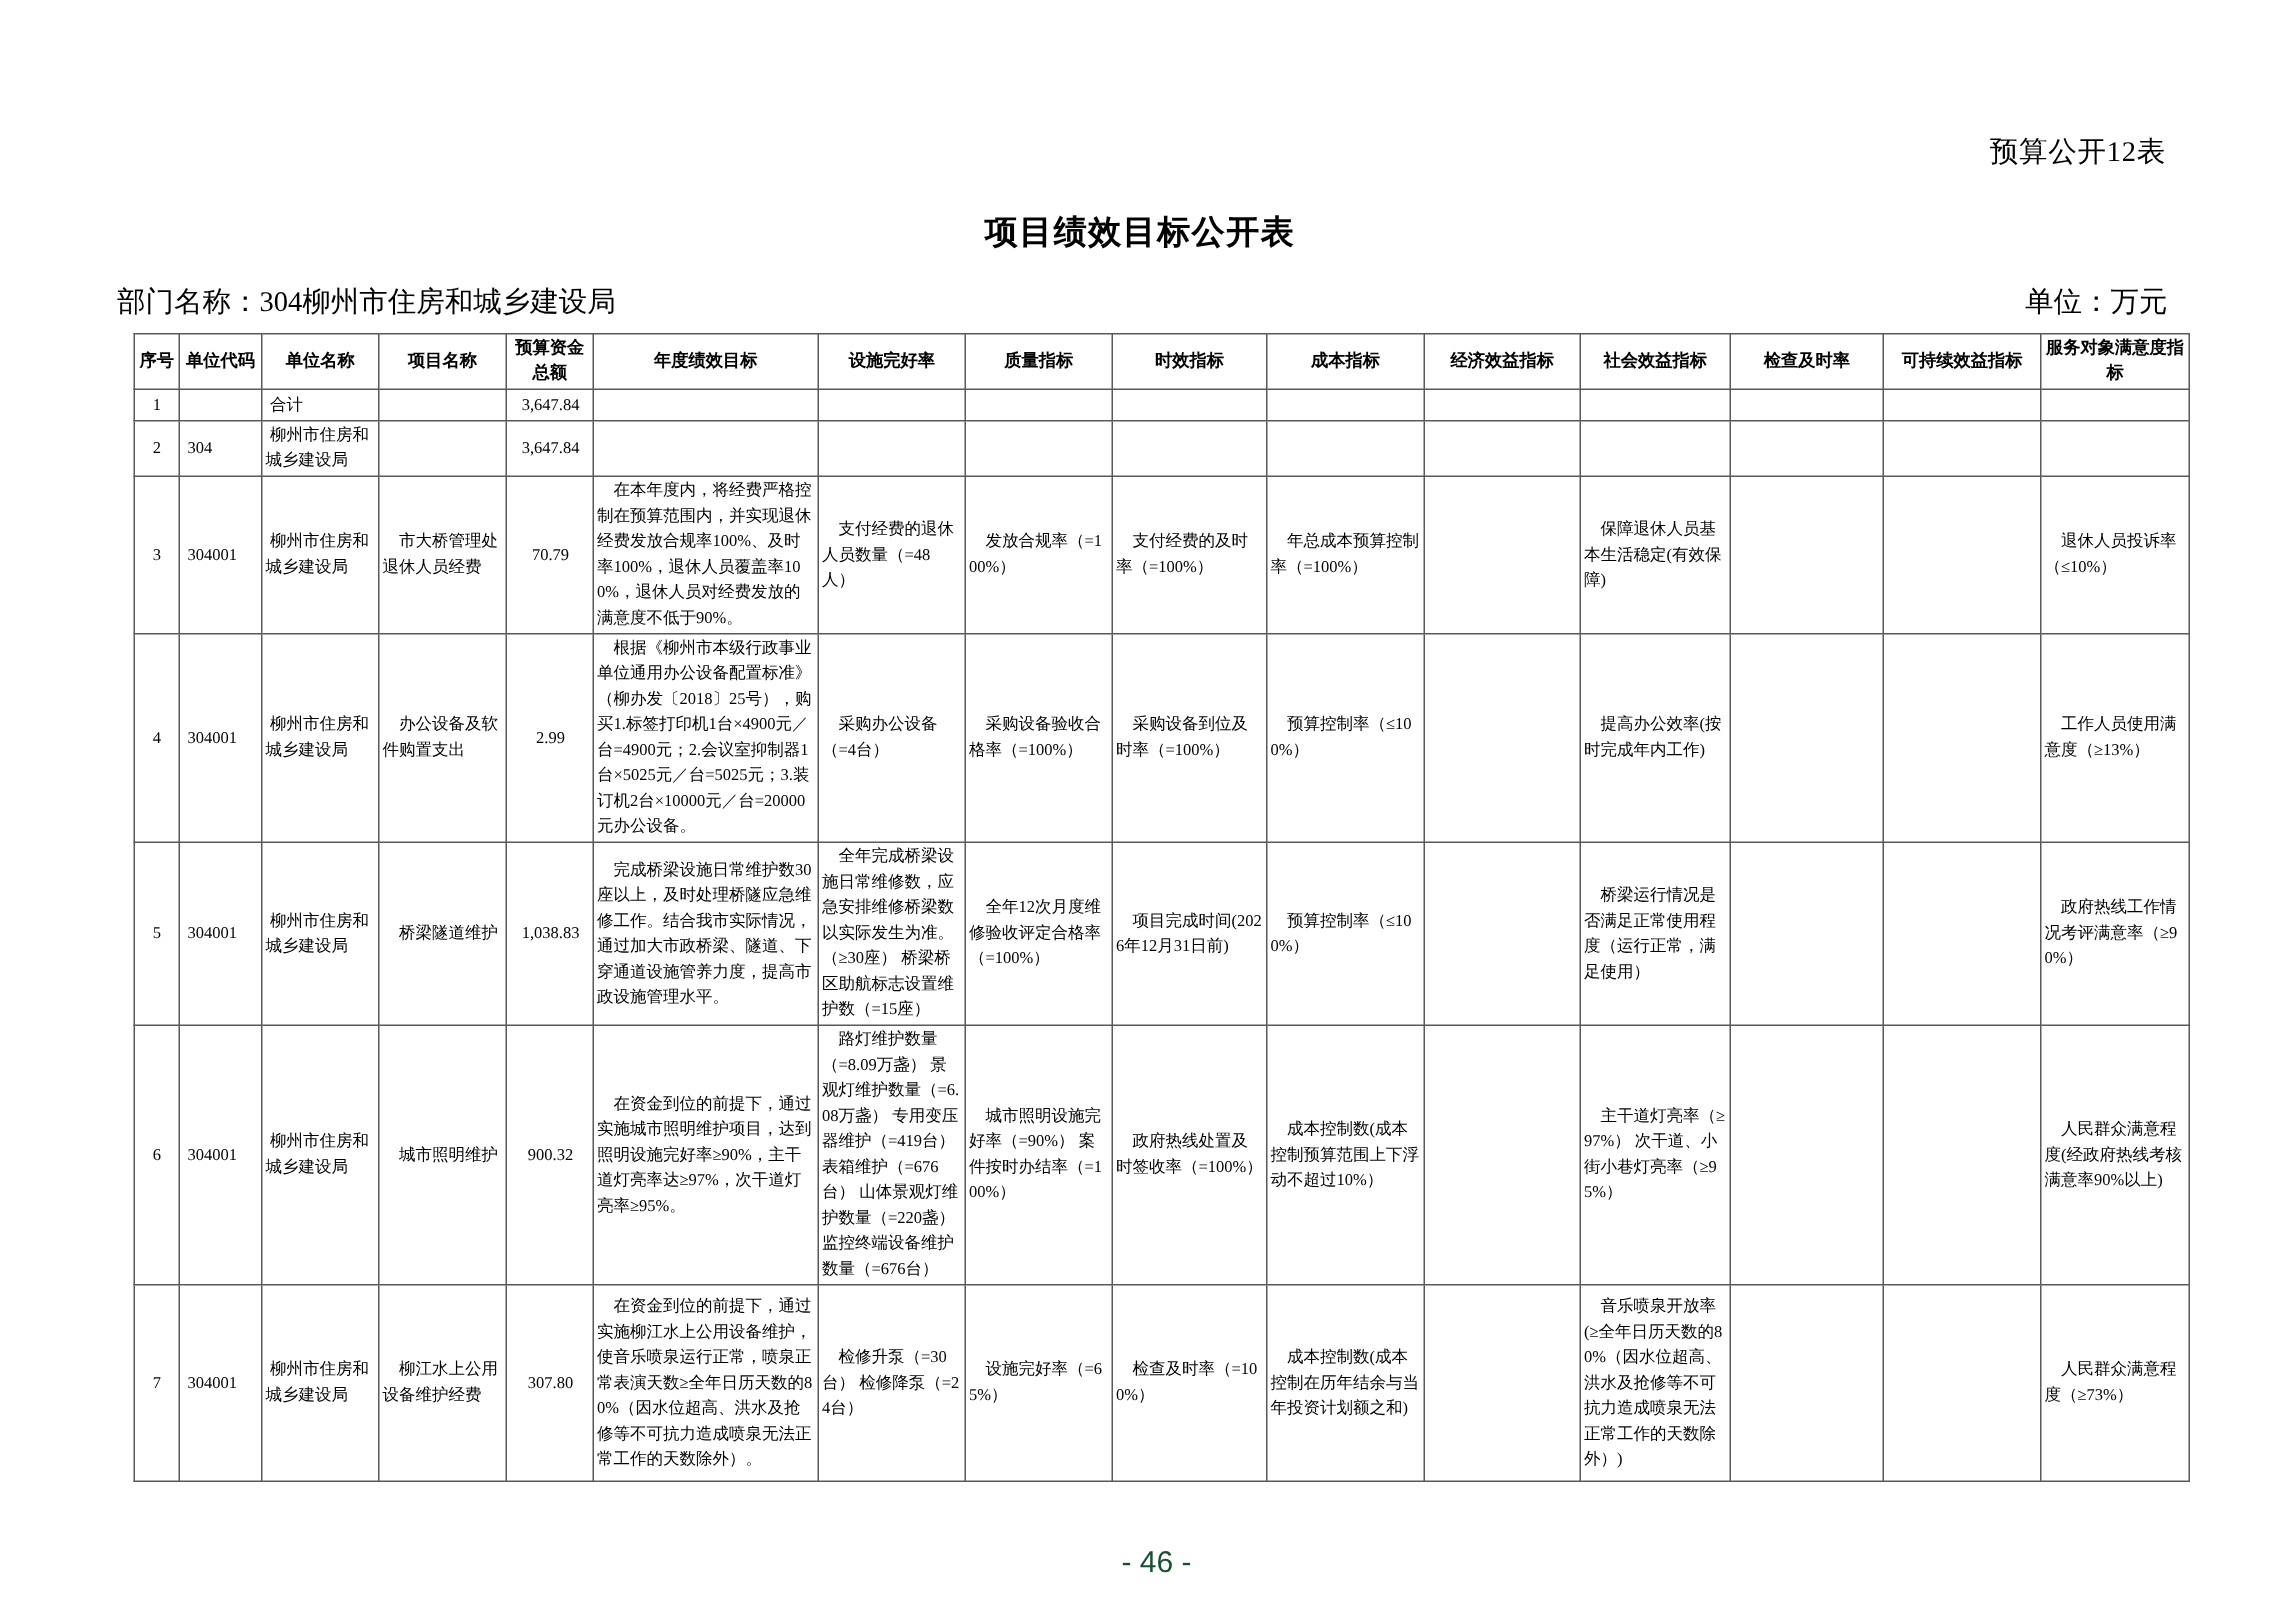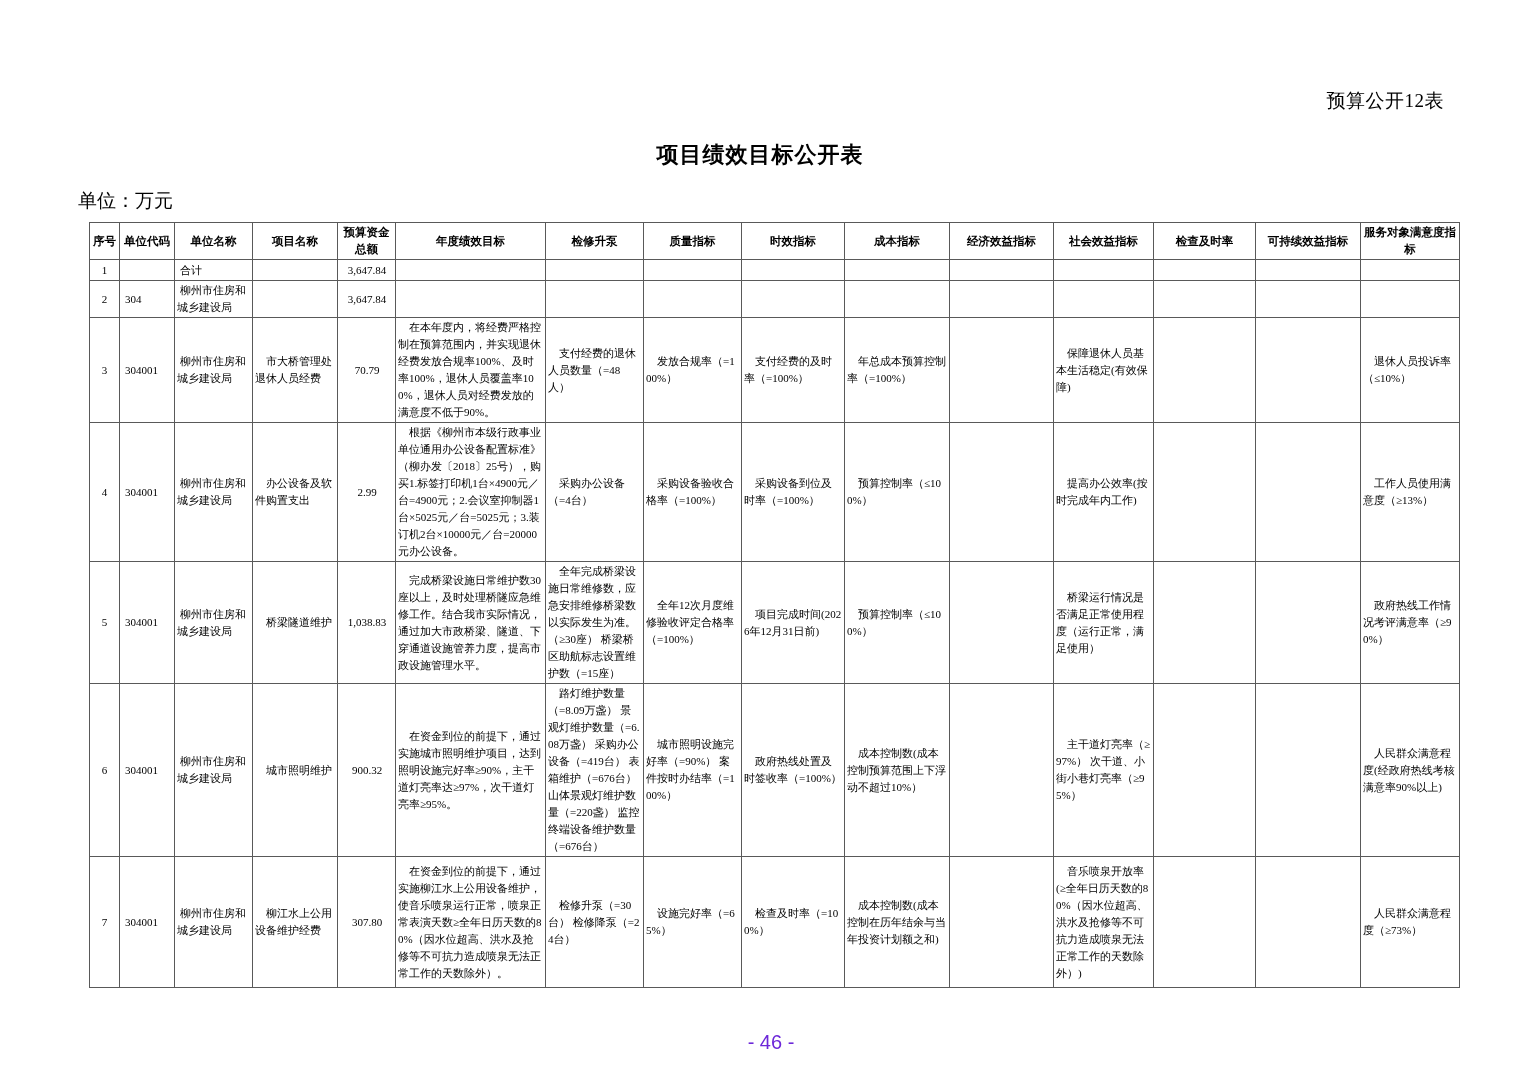--- a/index.html
+++ b/index.html
@@ -57,31 +57,32 @@
   table.perf td:nth-child(1) { text-align: center; padding: 1px 0; }
   table.perf td:nth-child(2) { padding-left: 5px; }
   table.perf td:nth-child(3) { text-indent: 3px; }
   table.perf td:nth-child(4) { text-indent: 1em; }
   table.perf td:nth-child(5) { text-align: center; padding-right: 1px; }
   table.perf td:nth-child(n+6) { text-indent: 1em; }
   .page-number {
     position: absolute; top: 1031px; left: 0; width: 100%;
     text-align: center;
     font-family: "Liberation Sans", "DejaVu Sans", sans-serif;
-    font-size: 20px; color: #6d28d9; padding-left: 22px;
+    font-size: 20px; color: #14532d; padding-left: 22px;
   }
 </style>
 </head>
 <body>
 
 <div class="corner-label">预算公开12表</div>
 
 <div class="doc-title">项目绩效目标公开表</div>
 
 <div class="meta-row">
+  <span>部门名称：304柳州市住房和城乡建设局</span>
   <span>单位：万元</span>
 </div>
 
 <table class="perf">
   <colgroup>
     <col style="width:30px">
       <col style="width:55px">
       <col style="width:78px">
     <col style="width:85px">
       <col style="width:58px">
@@ -97,21 +98,21 @@
       <col style="width:99px">
   </colgroup>
 <thead>
       <tr>
         <th>序号</th>
         <th>单位代码</th>
         <th>单位名称</th>
         <th>项目名称</th>
         <th>预算资金总额</th>
         <th>年度绩效目标</th>
-        <th>检修升泵</th>
+        <th>设施完好率</th>
         <th>质量指标</th>
         <th>时效指标</th>
         <th>成本指标</th>
         <th>经济效益指标</th>
         <th>社会效益指标</th>
         <th>检查及时率</th>
         <th>可持续效益指标</th>
         <th>服务对象满意度指标</th>
       </tr>
     </thead>
@@ -201,21 +202,21 @@
         <td></td>
         <td>政府热线工作情况考评满意率（≥90%）</td>
       </tr>
       <tr>
         <td>6</td>
         <td>304001</td>
         <td>柳州市住房和城乡建设局</td>
         <td>城市照明维护</td>
         <td>900.32</td>
         <td>在资金到位的前提下，通过实施城市照明维护项目，达到照明设施完好率≥90%，主干道灯亮率达≥97%，次干道灯亮率≥95%。</td>
-        <td>路灯维护数量（=8.09万盏） 景观灯维护数量（=6.08万盏） 采购办公设备（=419台） 表箱维护（=676台） 山体景观灯维护数量（=220盏） 监控终端设备维护数量（=676台）</td>
+        <td>路灯维护数量（=8.09万盏） 景观灯维护数量（=6.08万盏） 专用变压器维护（=419台） 表箱维护（=676台） 山体景观灯维护数量（=220盏） 监控终端设备维护数量（=676台）</td>
         <td>城市照明设施完好率（=90%） 案件按时办结率（=100%）</td>
         <td>政府热线处置及时签收率（=100%）</td>
         <td>成本控制数(成本控制预算范围上下浮动不超过10%）</td>
         <td></td>
         <td>主干道灯亮率（≥97%） 次干道、小街小巷灯亮率（≥95%）</td>
         <td></td>
         <td></td>
         <td>人民群众满意程度(经政府热线考核满意率90%以上)</td>
       </tr>
       <tr>

